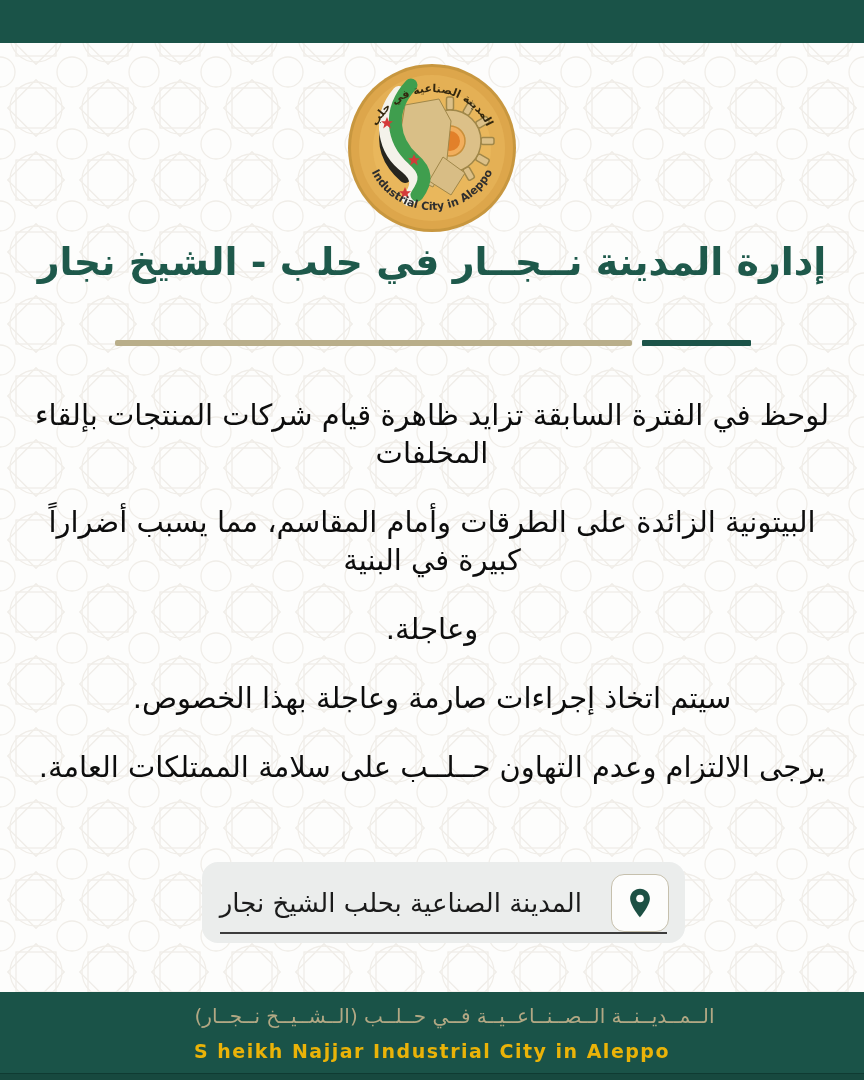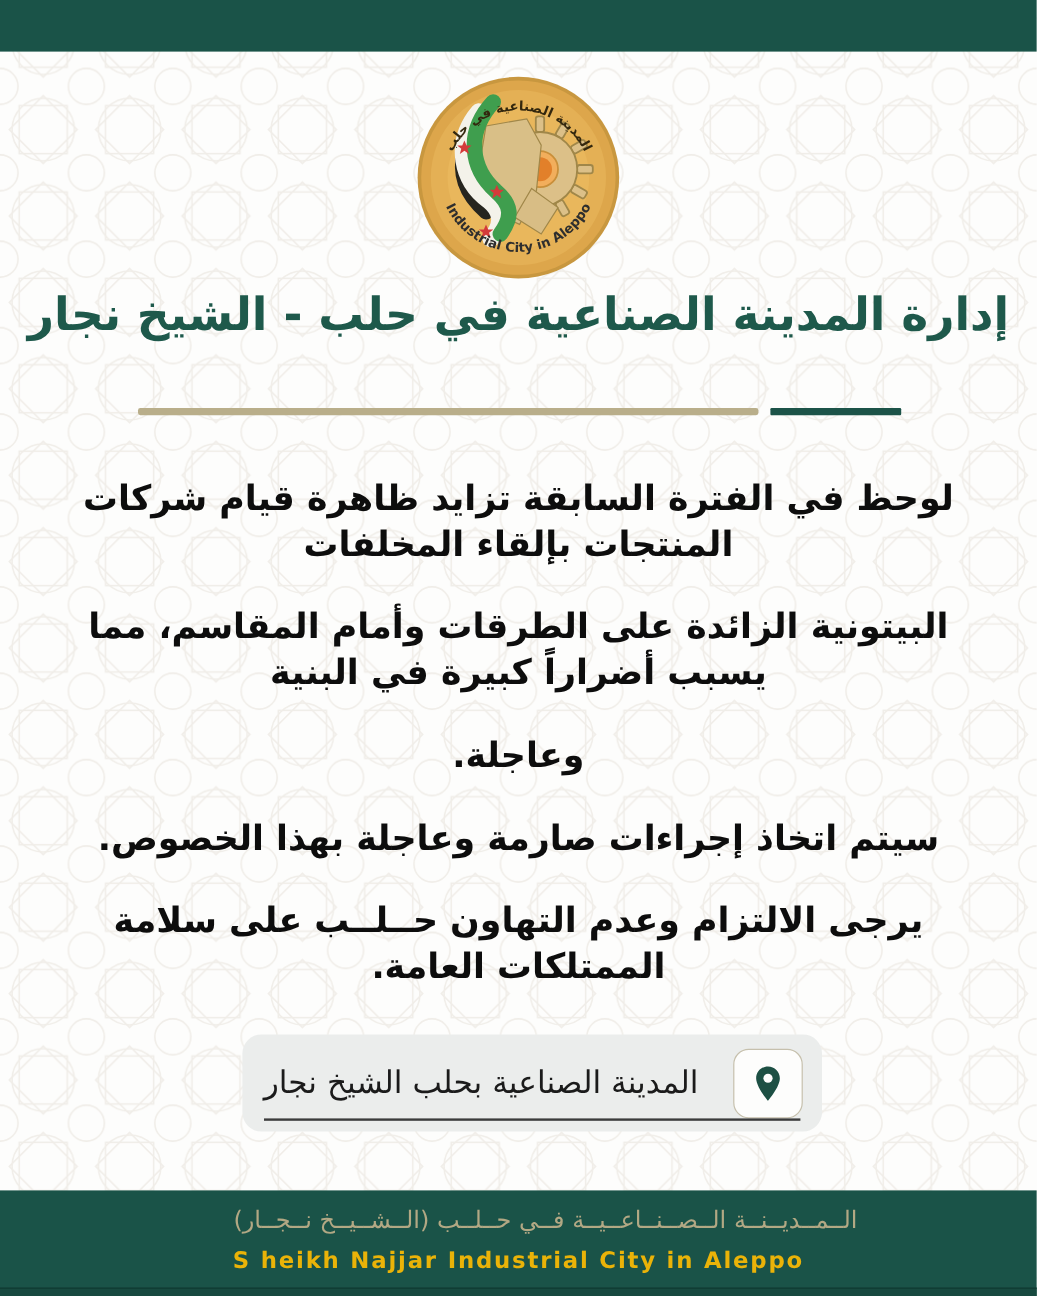--- a/index.html
+++ b/index.html
@@ -14,21 +14,21 @@
 
   .title{top:224px;left:0;width:864px;text-align:center;direction:rtl;
          color:#1e594b;font-size:38px;font-weight:bold;line-height:76px;}
 
   .divider{top:340px;left:115px;width:636px;height:6px;display:flex;}
   .divider .tan{width:517px;background:#b9ae8a;border-radius:2px;}
   .divider .gap{width:10px;}
   .divider .teal{flex:1;background:#1c5348;border-radius:1px;}
 
   .body-text{top:396px;left:28px;width:808px;text-align:center;direction:rtl;color:#0d0d0d;}
-  .body-line{font-size:29px;font-weight:bold;line-height:38px;margin-bottom:31px;}
+  .body-line{font-size:29px;font-weight:normal;line-height:38px;margin-bottom:31px;}
 
   .badge{top:862px;left:202px;width:483px;height:81px;background:#ebedec;
          border-radius:16px;direction:rtl;display:flex;align-items:center;
          justify-content:flex-start;gap:29px;padding:0 16px;box-sizing:border-box;}
   .badge .icon-box{width:56px;height:56px;background:#fdfdfc;border:1px solid #c6c0ad;
          border-radius:13px;display:flex;align-items:center;justify-content:center;flex:0 0 auto;}
   .badge .badge-label{font-size:26px;color:#1b1b1b;white-space:nowrap;}
   .badge .underline{position:absolute;left:18px;right:18px;bottom:9px;height:2px;background:#3c3c3c;}
 
   .footer{top:992px;left:0;width:864px;height:88px;background:#1a5348;text-align:center;box-sizing:border-box;padding-top:9px;}
@@ -108,21 +108,21 @@
 
       <text font-size="11" font-weight="bold" fill="#33270e">
         <textPath href="#arcTop" startOffset="50%" text-anchor="middle">المدينة الصناعية في حلب</textPath>
       </text>
       <text font-size="11" font-weight="bold" fill="#2e2e2e">
         <textPath href="#arcBot" startOffset="50%" text-anchor="middle">Industrial City in Aleppo</textPath>
       </text>
     </svg>
   </div>
 
-  <div class="layer title">إدارة المدينة الصناعية في حلب - الشيخ نجار</div>
+  <div class="layer title">إدارة المدينة نــجــار في حلب - الشيخ نجار</div>
 
   <div class="layer divider">
     <div class="tan"></div>
     <div class="gap"></div>
     <div class="teal"></div>
   </div>
 
   <div class="layer body-text">
     <div class="body-line">لوحظ في الفترة السابقة تزايد ظاهرة قيام شركات المنتجات بإلقاء المخلفات</div>
     <div class="body-line">البيتونية الزائدة على الطرقات وأمام المقاسم، مما يسبب أضراراً كبيرة في البنية</div>

